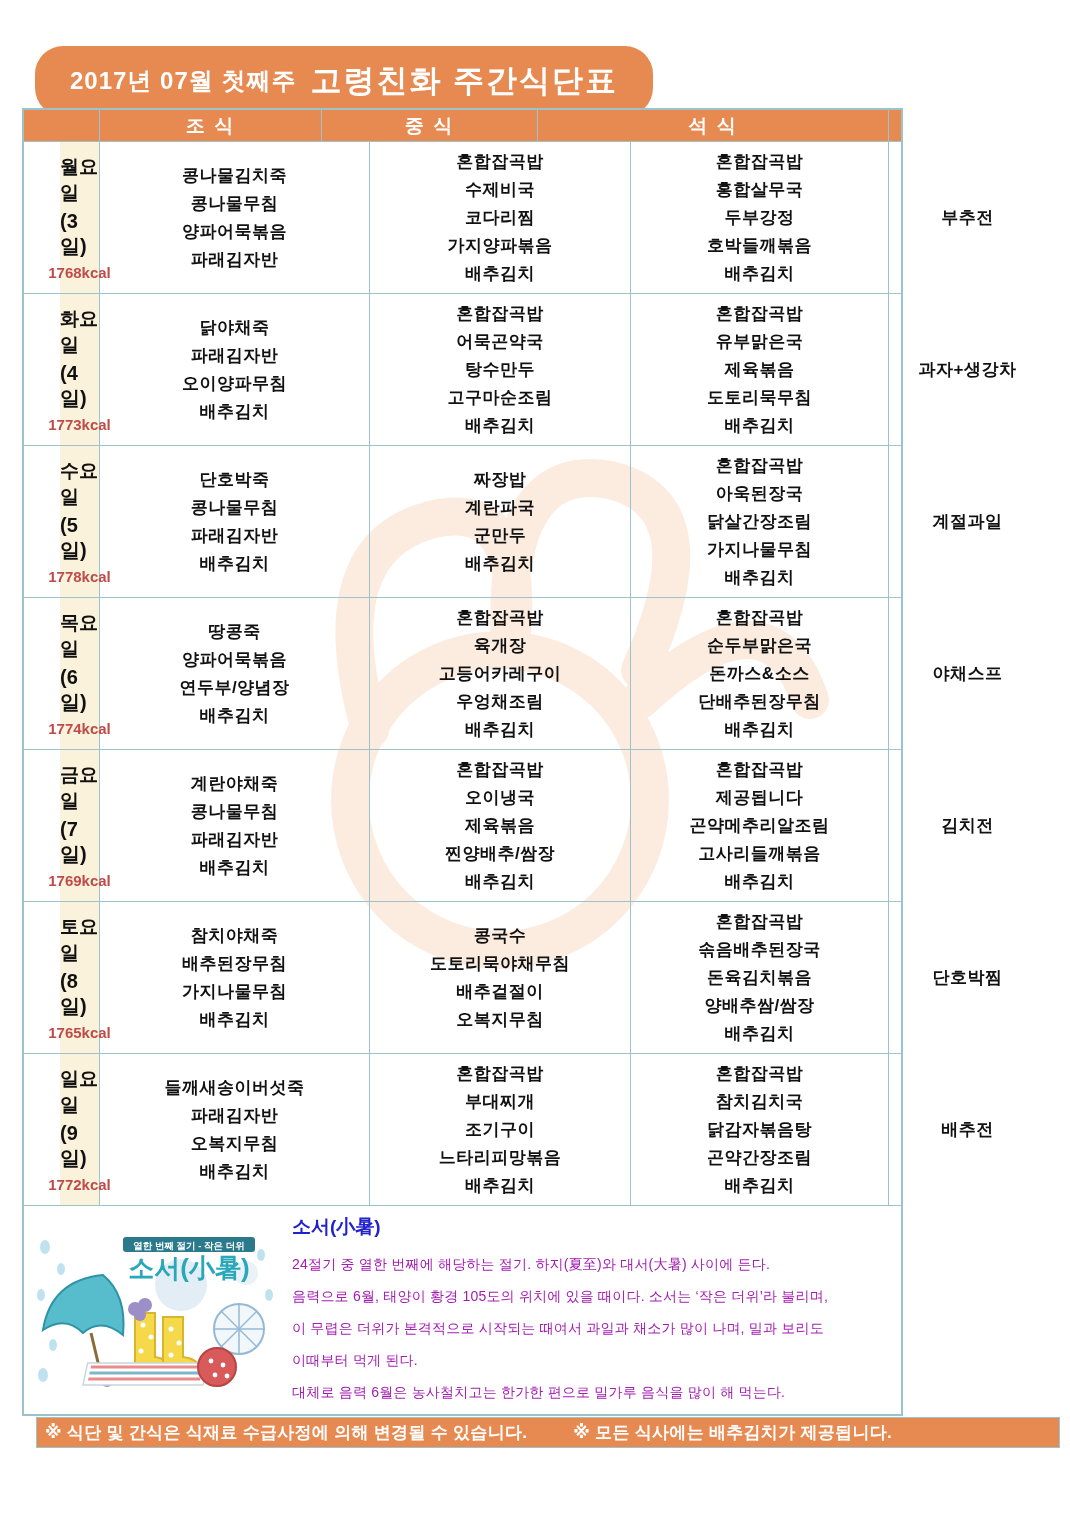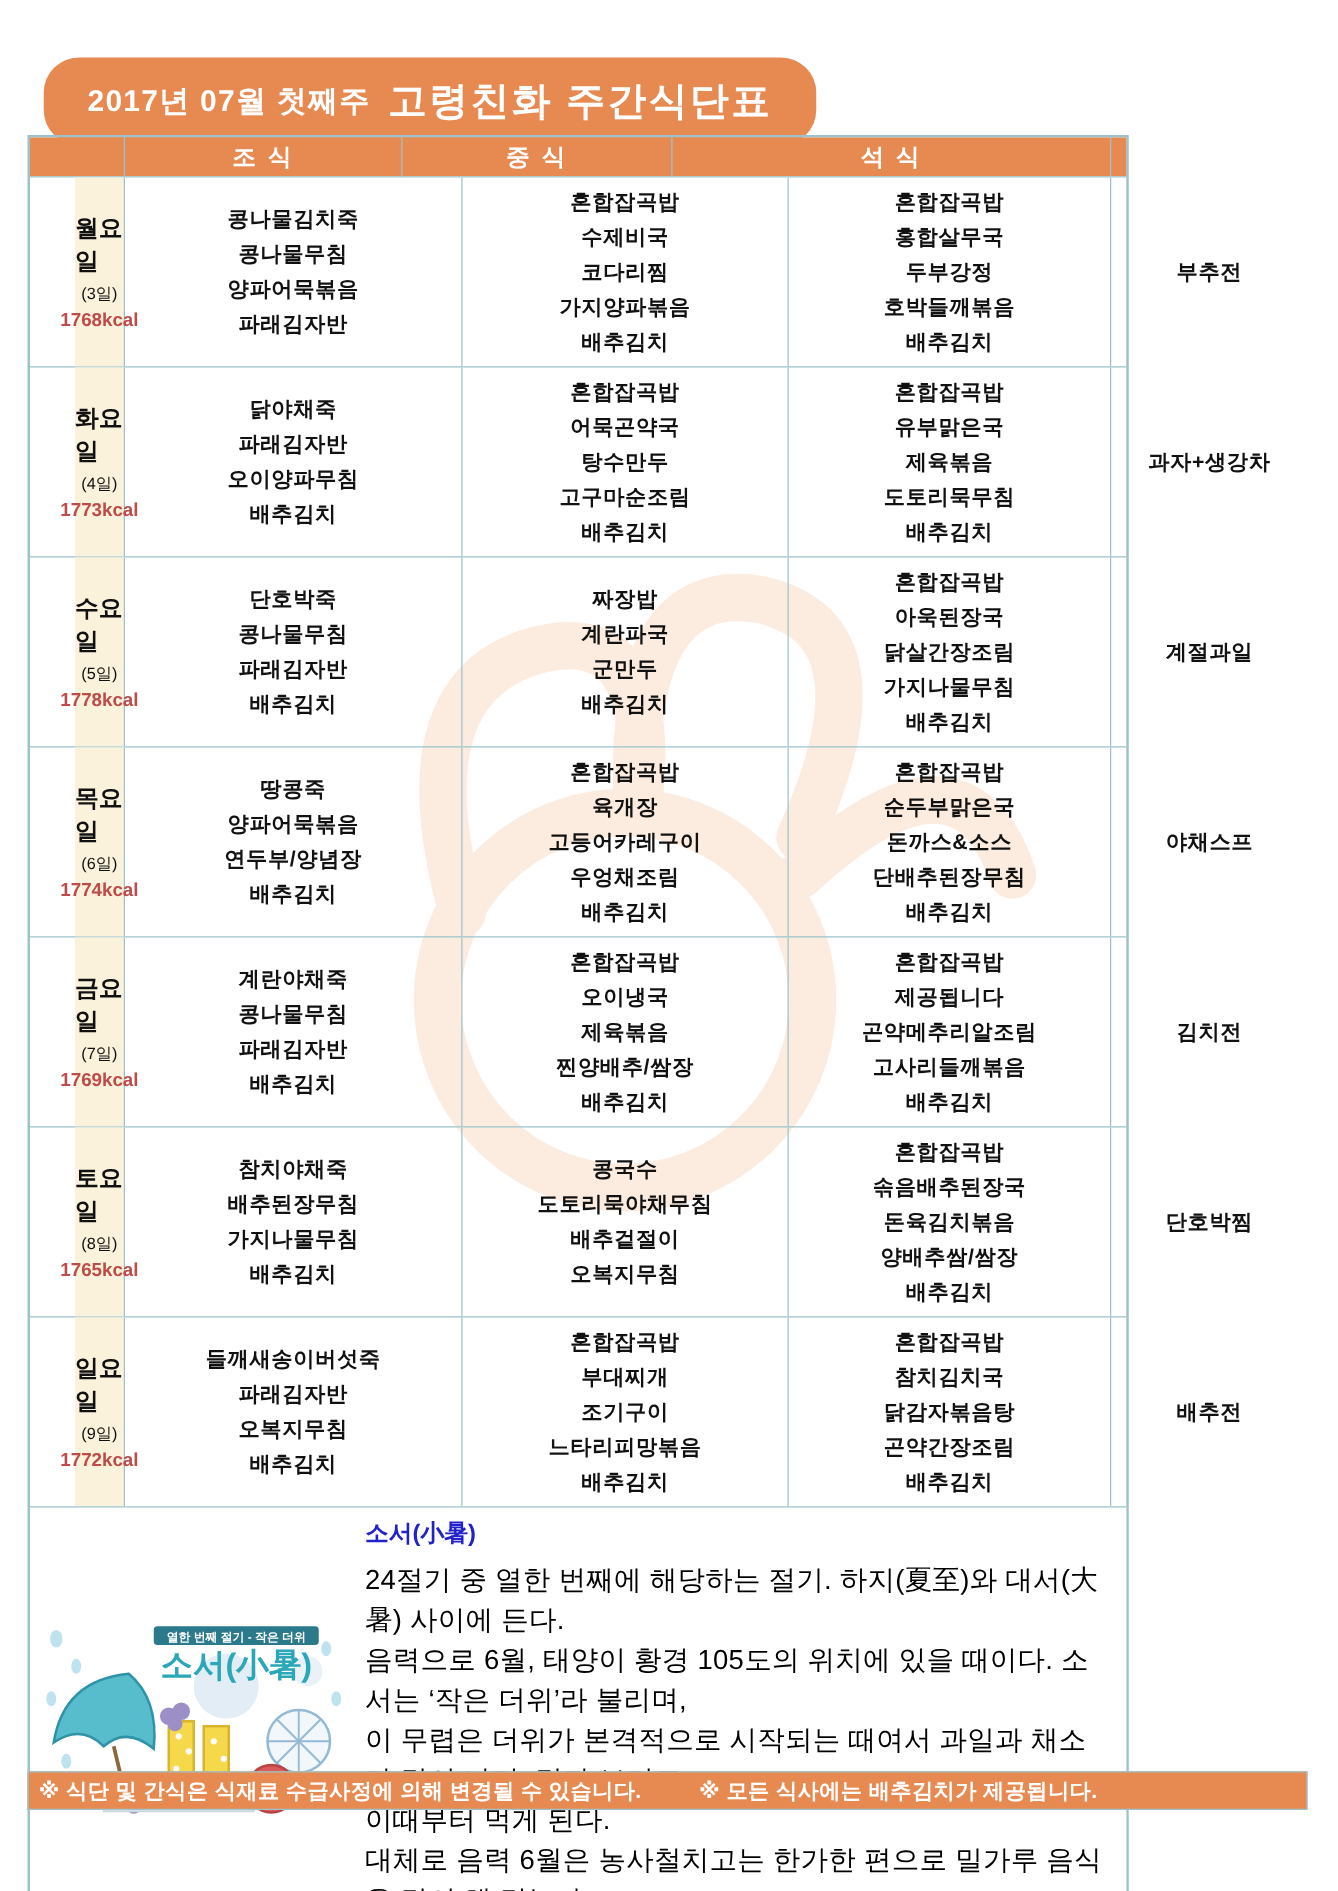--- a/index.html
+++ b/index.html
@@ -46,37 +46,37 @@
     display:grid;grid-template-columns:76px 270px 261px 258px 157px;
     min-height:152px;border-top:1px solid var(--border);
   }
   .cell{
     border-right:1px solid var(--border);
     display:flex;flex-direction:column;align-items:center;justify-content:center;
   }
   .cell:last-child{border-right:none;}
   .day-cell{background:var(--daybg);gap:4px;margin-left:36px;}
   .day-name{font-size:19px;font-weight:bold;}
-  .day-date{font-size:13px;font-weight:normal;}
+  .day-date{font-size:20px;font-weight:bold;}
   .day-kcal{font-size:15px;font-weight:bold;color:var(--kcal);}
   .meal-cell{padding:4px 2px;}
   .meal-item{font-size:17px;font-weight:bold;line-height:28px;text-align:center;letter-spacing:.5px;}
   .snack-cell{font-size:17px;font-weight:bold;text-align:left;letter-spacing:.5px;}
   
   .info-row{
     display:flex;border-top:1px solid var(--border);min-height:182px;
     background:#fff;position:relative;z-index:1;padding:4px 6px 6px 6px;gap:14px;
   }
   .illu-wrap{width:248px;flex:0 0 248px;display:flex;align-items:center;justify-content:center;}
   .info-text{flex:1;padding-top:2px;padding-right:8px;}
   .info-title{color:var(--infoblue);font-size:19px;font-weight:bold;margin:2px 0 8px 0;}
-  .info-par{font-size:22px;color:#000000;line-height:32px;letter-spacing:.2px;}
+  .info-par{font-size:14px;color:#a21caf;line-height:32px;letter-spacing:.2px;}
   
   .footer-bar{
-    position:absolute;left:22px;width:1024px;height:31px;z-index:1;
+    position:absolute;left:36px;width:1024px;height:31px;z-index:1;
     background:var(--accent);border:1px solid var(--border);
     display:flex;align-items:center;color:#fff;font-weight:bold;font-size:17px;
     padding-left:8px;gap:46px;letter-spacing:.3px;
   }
 </style>
 </head>
 <body>
 
 <svg class="watermark" width="700" height="640" viewBox="0 0 700 640">
   <g fill="none" stroke="#F5C9A4" stroke-width="38" stroke-linecap="round">

